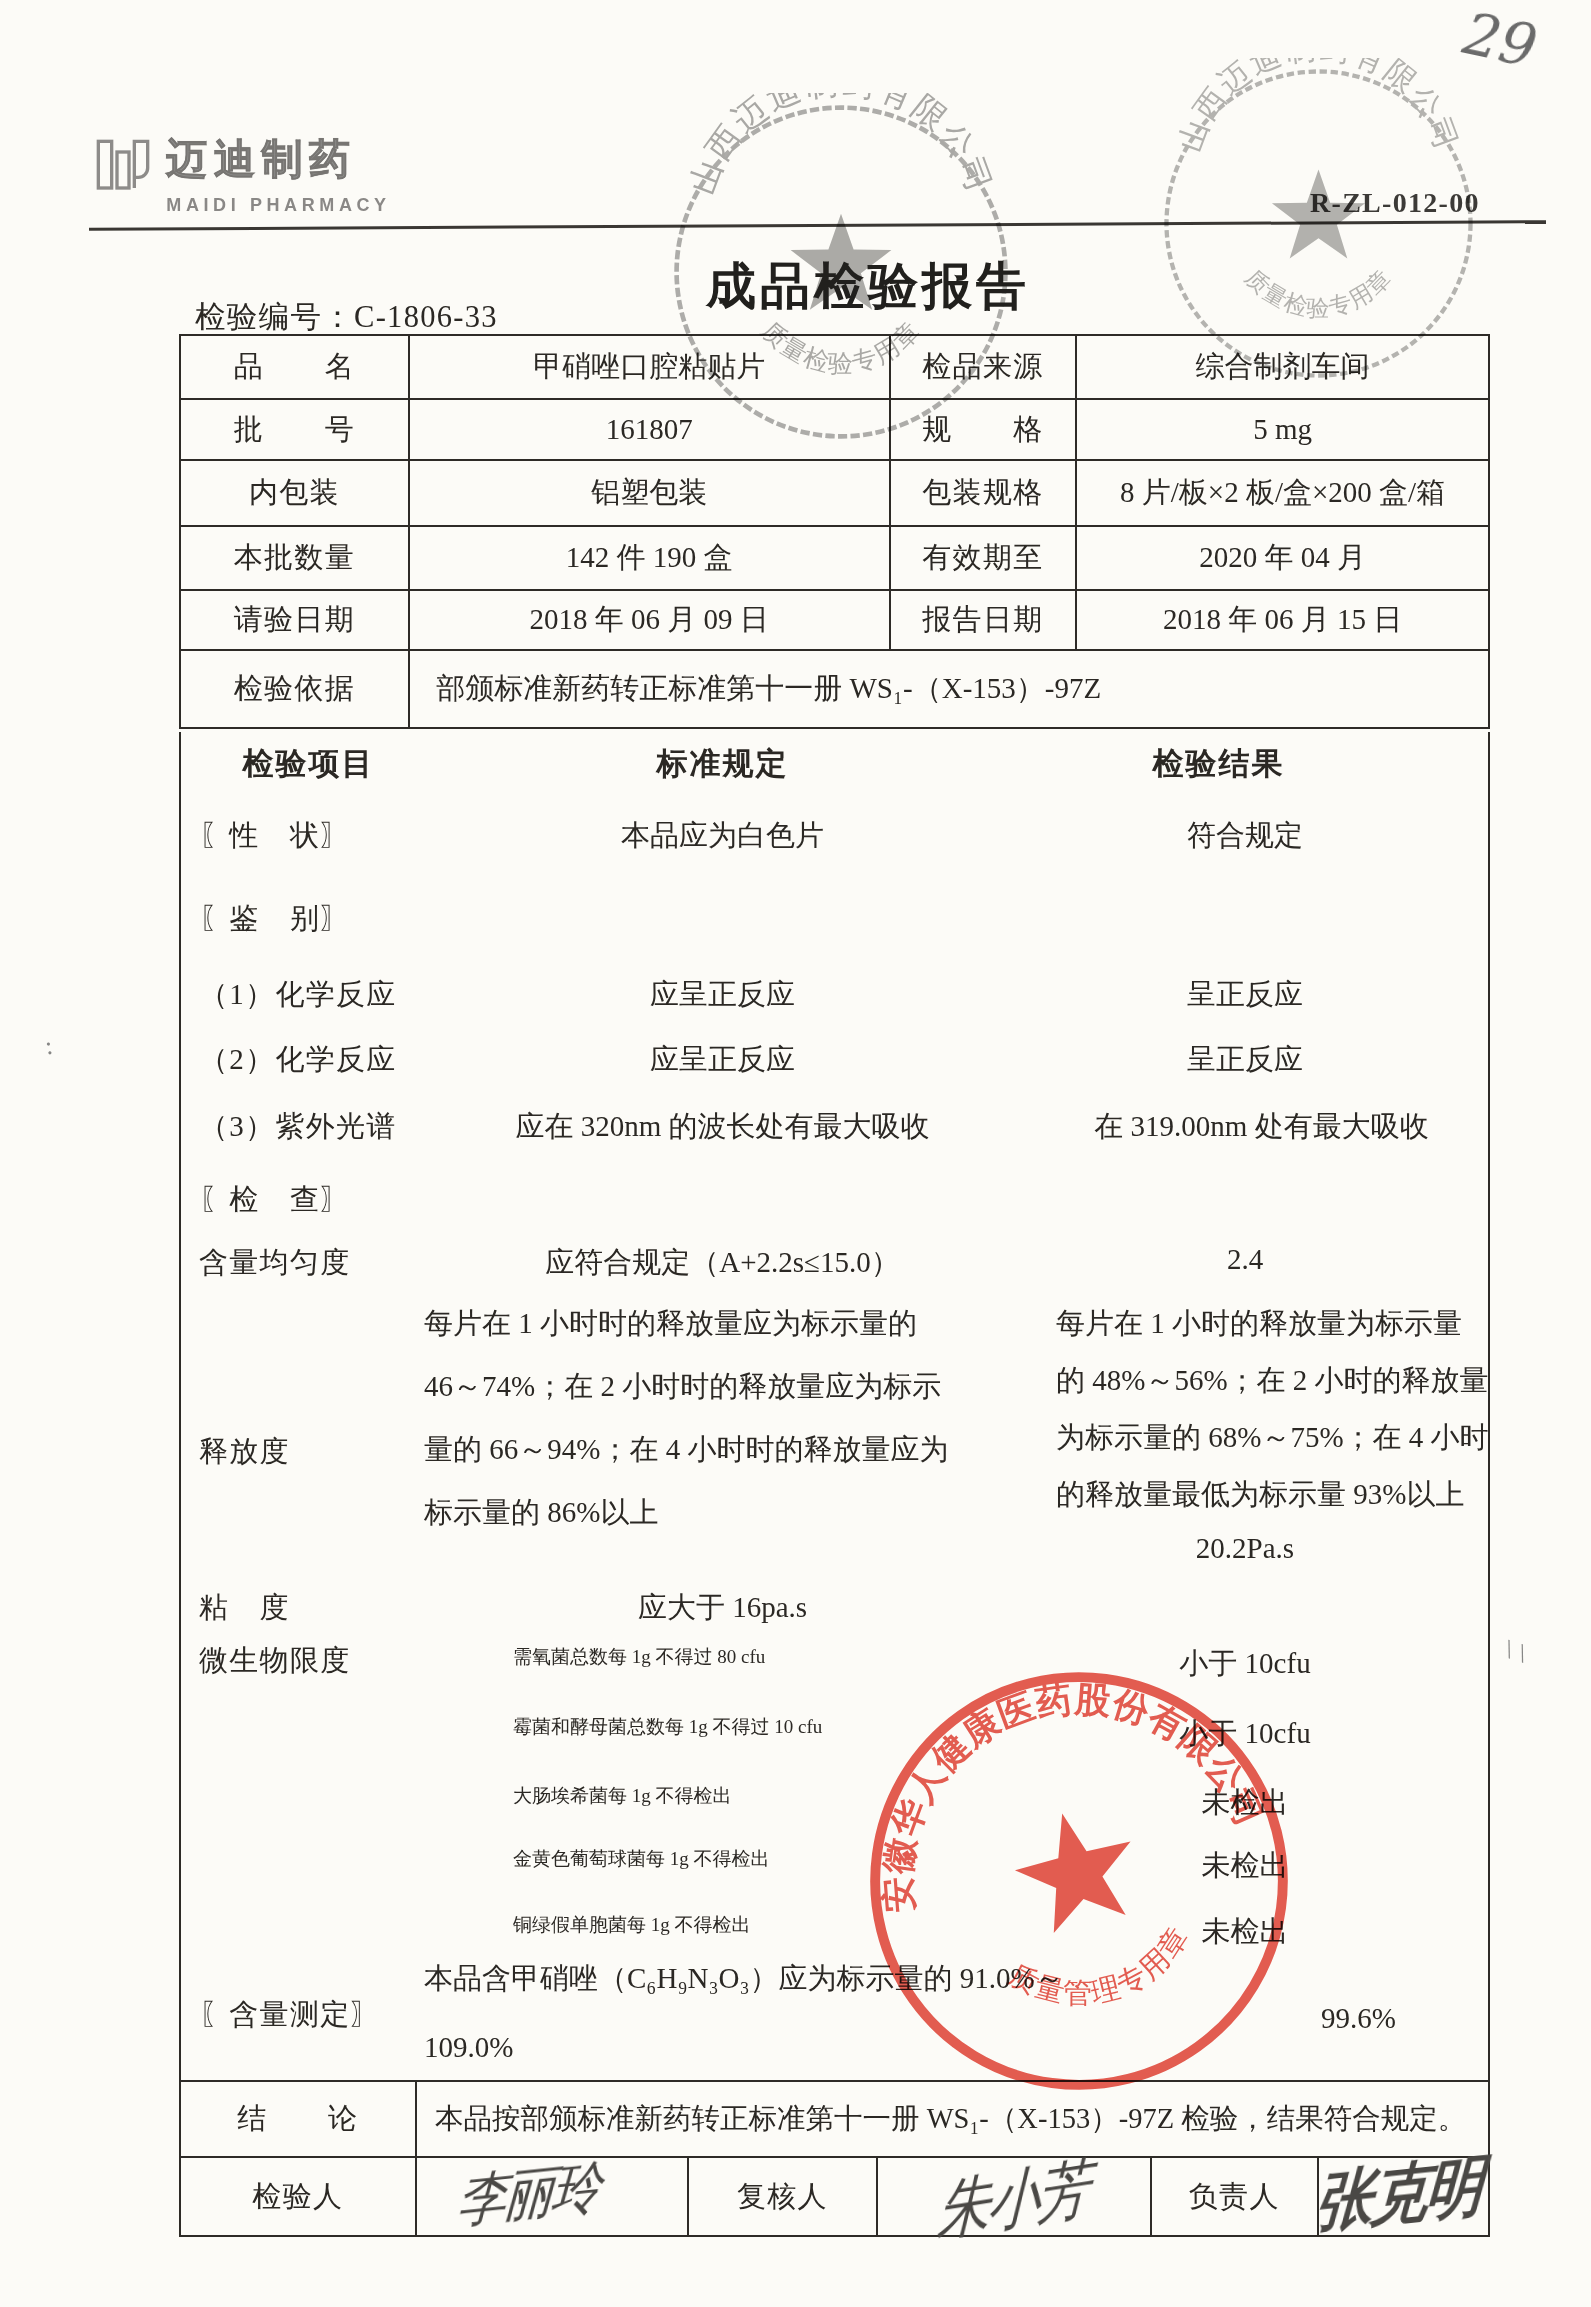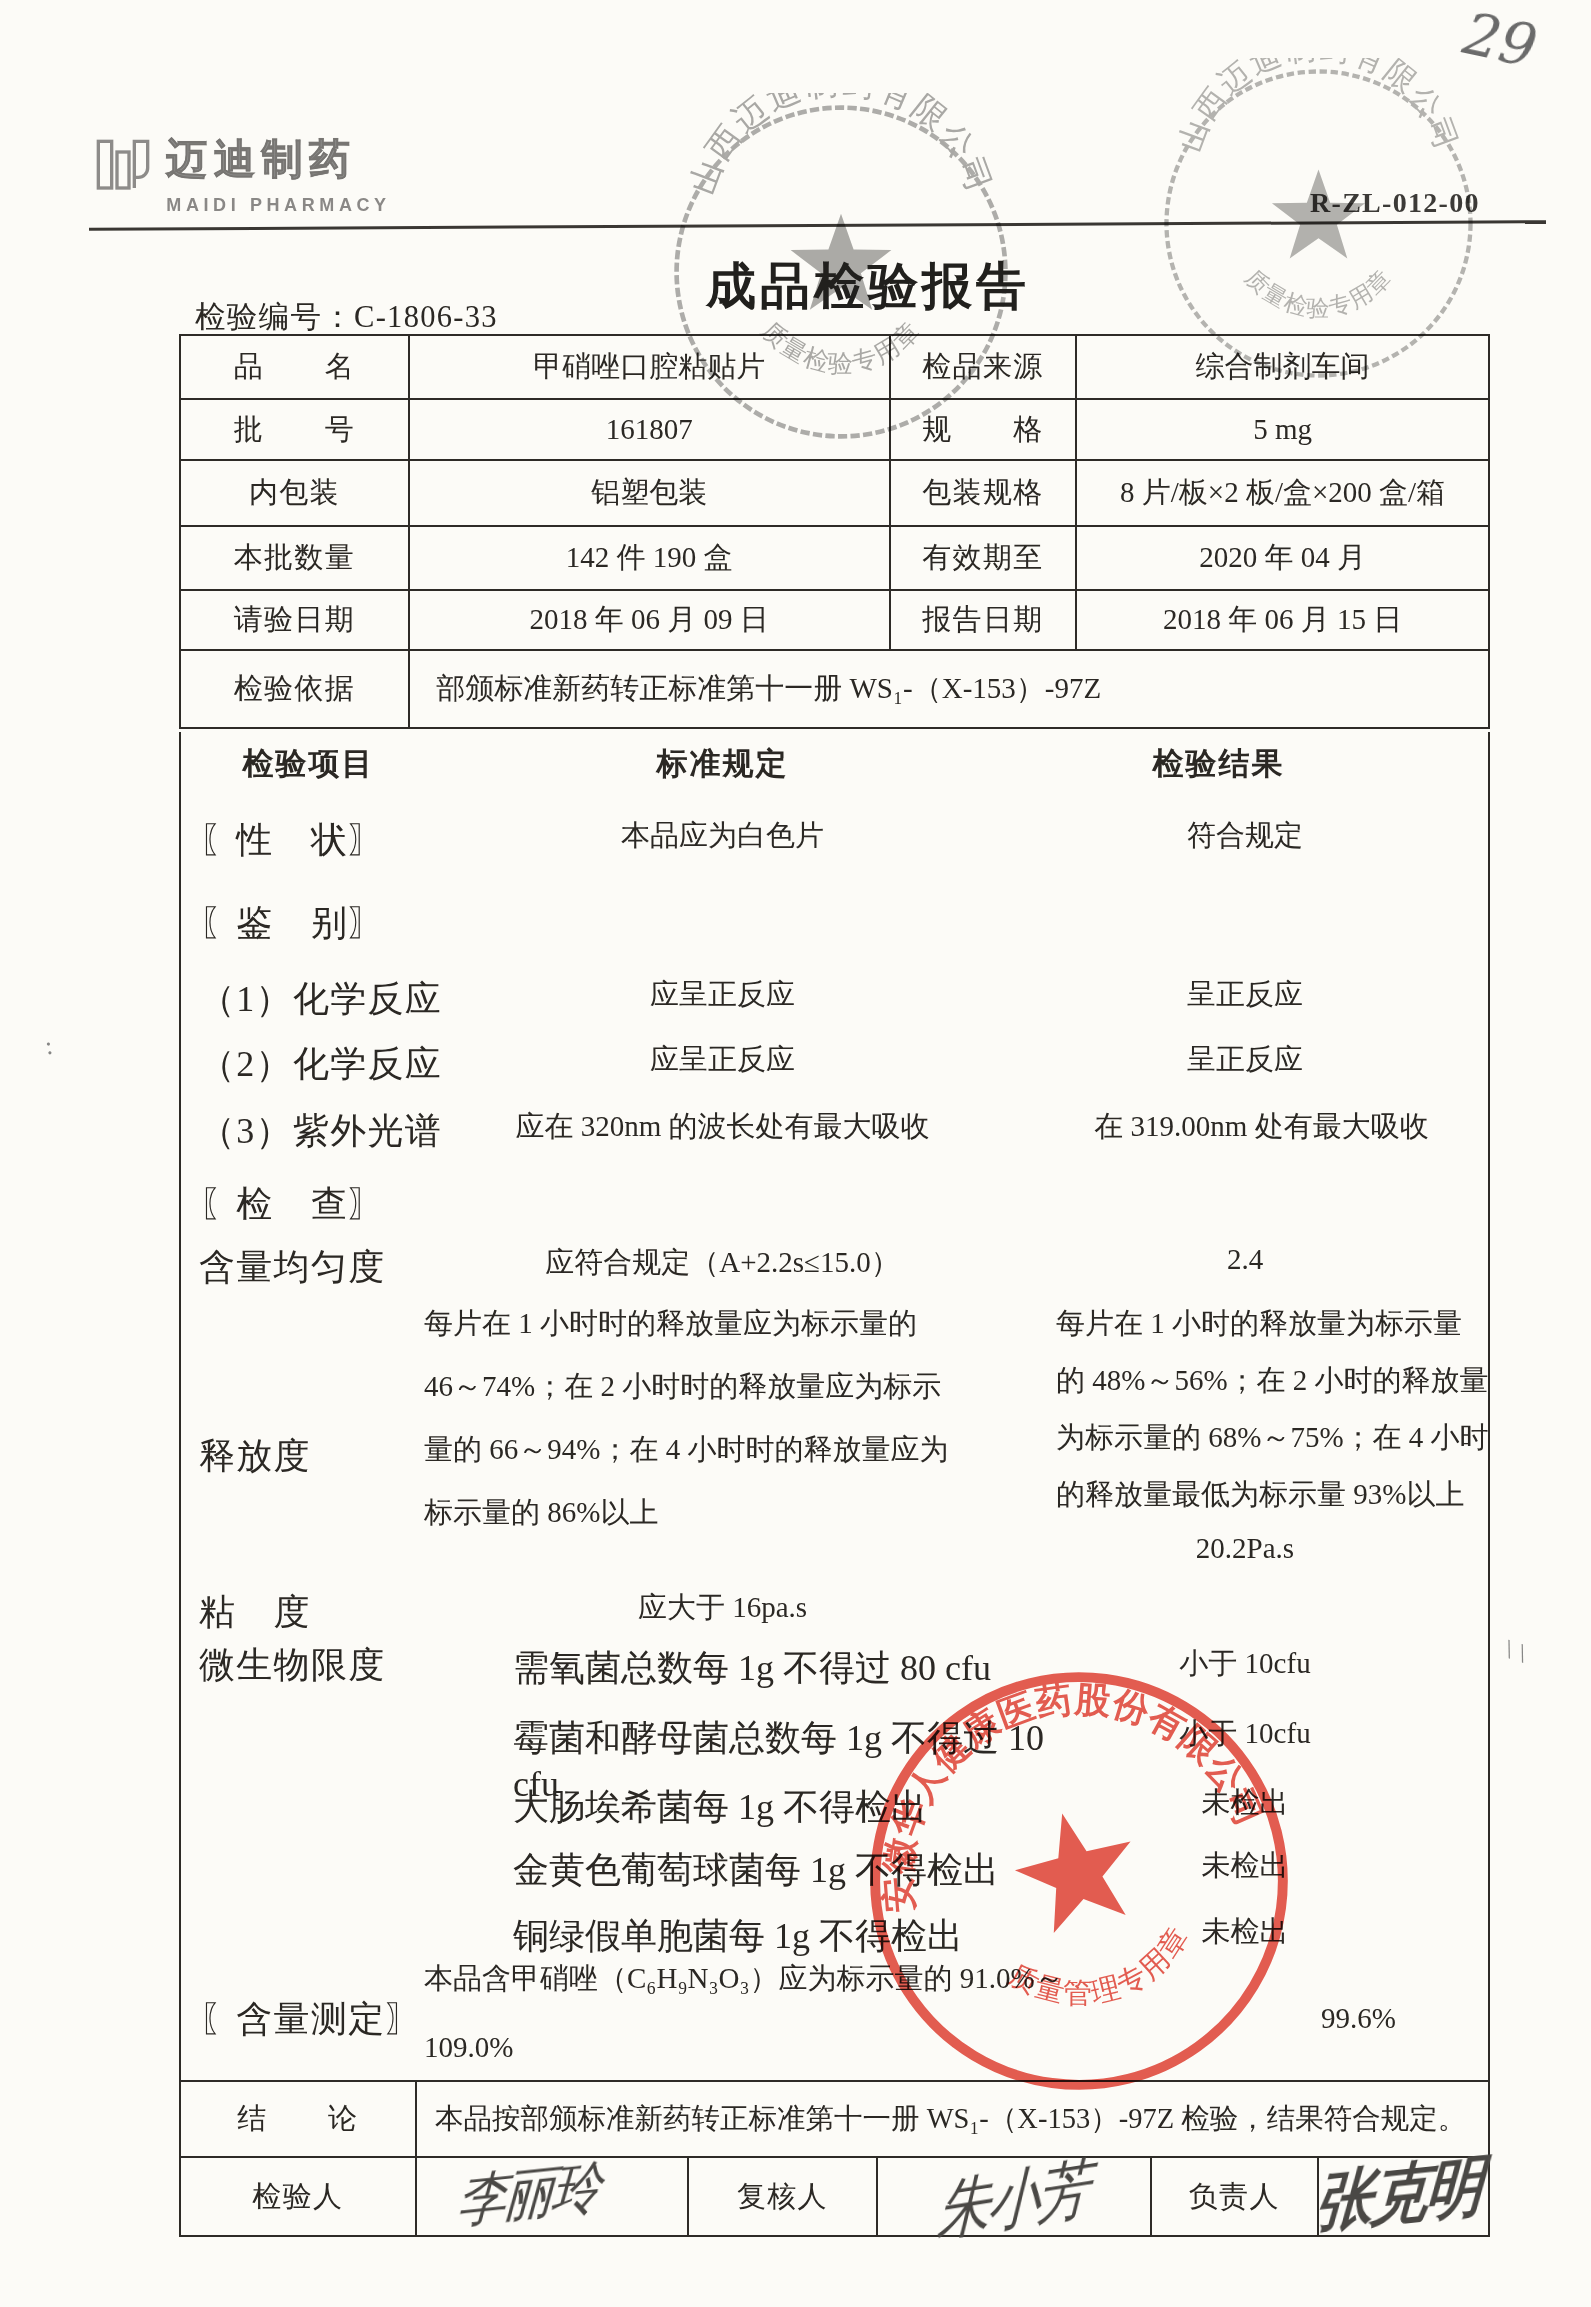--- a/index.html
+++ b/index.html
@@ -29,23 +29,23 @@
   
   table{border-collapse:collapse;}
   .grid td{border:2px solid #2e2b27;text-align:center;vertical-align:middle;
            font-size:29px;padding:0 6.6px;}
   .lbl{letter-spacing:1.3px;}
   .info-table{left:179px;top:334px;width:1311px;}
   .bottom-table{left:179px;top:2080px;width:1311px;padding-left:8px;}
   .concl-text{text-align:left !important;padding-left:18.5px !important;font-size:28.5px !important;}
   
   .vline{width:2px;background:#2e2b27;}
-  .spec-item{font-size:36px;letter-spacing:1.3px;text-align:right;}
+  .spec-item{font-size:29px;letter-spacing:1.3px;text-align:right;}
   .spec-std{left:411px;width:623px;text-align:center;font-size:29px;}
-  .spec-std-left{left:513px;width:543px;text-align:left;font-size:36px;}
+  .spec-std-left{left:513px;width:543px;text-align:left;font-size:19px;}
   .spec-res{left:1033px;width:424px;text-align:center;font-size:29px;}
   .spec-head{font-size:31px;font-weight:bold;letter-spacing:2px;}
   .par{font-size:29px;}
   .par div{white-space:nowrap;}
   .sig{font-style:italic;color:#4a4845;letter-spacing:-2.6px;filter:blur(0.4px);
        transform:rotate(-6deg) skewX(-10deg) scaleY(1.12);z-index:4;
        font-family:"DejaVu Serif",serif;}
   .scan-mark{color:#555;font-size:26.5px;transform:rotate(18deg);opacity:.7;}
 </style>
 </head>

